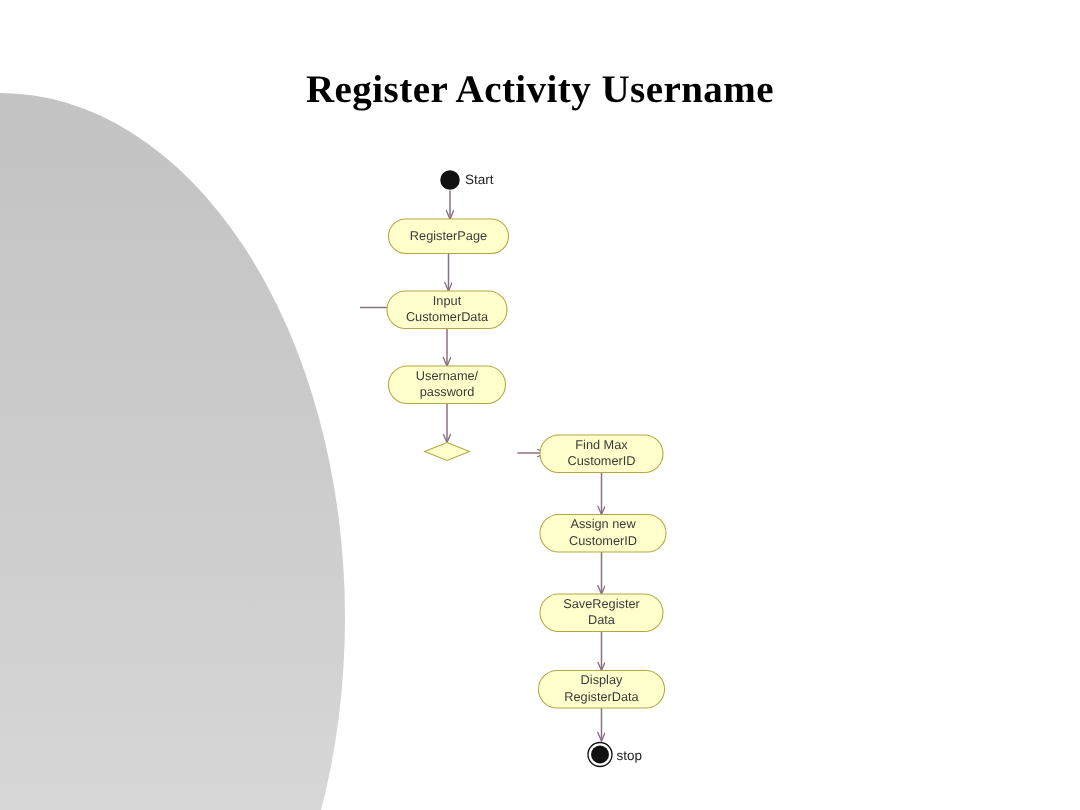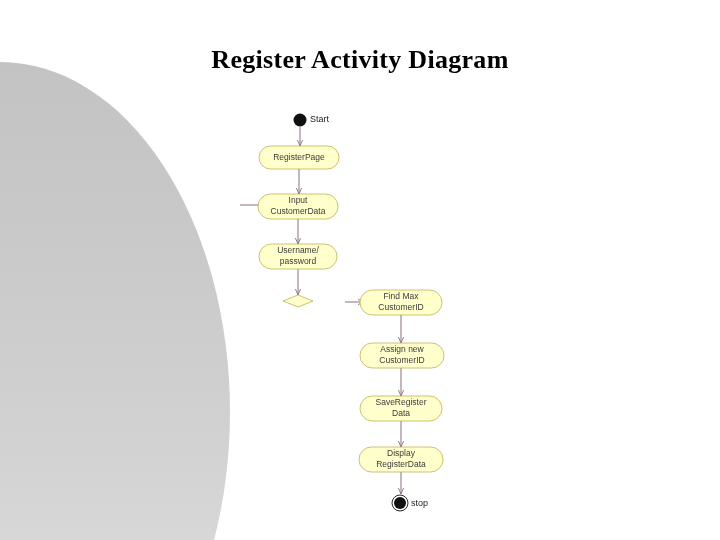--- a/index.html
+++ b/index.html
@@ -83,21 +83,21 @@
   .term-dot { fill: #111111; }
   .term-ring { fill: none; stroke: #111111; stroke-width: 0.9; }
 </style>
 </head>
 <body>
 
 <div id="slide">
 
   <div id="deco-shape"></div>
 
-  <div id="title">Register Activity Diagram</div>
+  <div id="title">Register Activity Username</div>
 
   <div id="diagram">
     <svg width="720" height="540" viewBox="0 0 720 540" xmlns="http://www.w3.org/2000/svg">
       <defs>
         <marker id="arrow" markerWidth="7" markerHeight="7" refX="6" refY="2.6" orient="auto" markerUnits="strokeWidth">
           <path d="M0,0 L6,2.6 L0,5.2" fill="none" stroke="#8a6f82" stroke-width="0.9"></path>
         </marker>
       </defs>
 
       <g>

